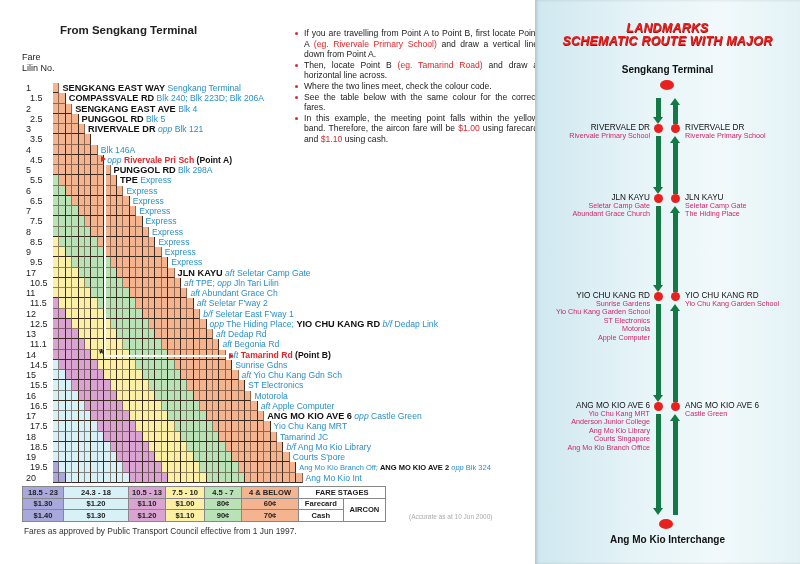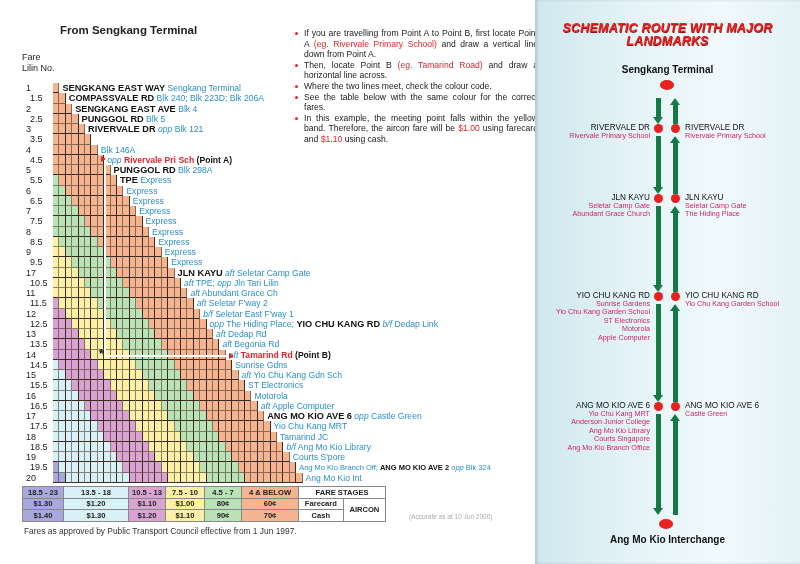--- a/index.html
+++ b/index.html
@@ -77,21 +77,21 @@
       <div class="stage-lbl" style="left: 30px; top: 153.75px;">8.5</div>
       <div class="stage-lbl" style="left: 26px; top: 164px;">9</div>
       <div class="stage-lbl" style="left: 30px; top: 174.25px;">9.5</div>
       <div class="stage-lbl" style="left: 26px; top: 184.5px;">17</div>
       <div class="stage-lbl" style="left: 30px; top: 194.75px;">10.5</div>
       <div class="stage-lbl" style="left: 26px; top: 205px;">11</div>
       <div class="stage-lbl" style="left: 30px; top: 215.25px;">11.5</div>
       <div class="stage-lbl" style="left: 26px; top: 225.5px;">12</div>
       <div class="stage-lbl" style="left: 30px; top: 235.75px;">12.5</div>
       <div class="stage-lbl" style="left: 26px; top: 246px;">13</div>
-      <div class="stage-lbl" style="left: 30px; top: 256.25px;">13.5</div>
+      <div class="stage-lbl" style="left: 30px; top: 256.25px;">11.1</div>
       <div class="stage-lbl" style="left: 26px; top: 266.5px;">14</div>
       <div class="stage-lbl" style="left: 30px; top: 276.75px;">14.5</div>
       <div class="stage-lbl" style="left: 26px; top: 287px;">15</div>
       <div class="stage-lbl" style="left: 30px; top: 297.25px;">15.5</div>
       <div class="stage-lbl" style="left: 26px; top: 307.5px;">16</div>
       <div class="stage-lbl" style="left: 30px; top: 317.75px;">16.5</div>
       <div class="stage-lbl" style="left: 26px; top: 328px;">17</div>
       <div class="stage-lbl" style="left: 30px; top: 338.25px;">17.5</div>
       <div class="stage-lbl" style="left: 26px; top: 348.5px;">18</div>
       <div class="stage-lbl" style="left: 30px; top: 358.75px;">18.5</div>
@@ -925,21 +925,21 @@
   <div class="vline"></div>
   <div class="hline"></div>
   <div class="arrowA"></div>
   <div class="arrowB"></div>
   <div class="star">*</div>
 
   <table class="fares">
     <tbody>
         <tr>
       <td style="background:#a9a8dc;width:36px">18.5 - 23</td>
-      <td style="background:#d7f1f7;width:60px">13.5 - 18</td>
+      <td style="background:#d7f1f7;width:60px">24.3 - 18</td>
       <td style="background:#d9a3d2;width:32px">10.5 - 13</td>
       <td style="background:#fbf0a6;width:34px">7.5 - 10</td>
       <td style="background:#b9e3b6;width:32px">4.5 - 7</td>
       <td style="background:#f3b48f;width:52px">4 &amp; BELOW</td>
       <td colspan="2" style="width:82px;background:#fff">FARE STAGES</td>
     </tr>
     <tr>
       <td style="background:#a9a8dc">$1.30</td>
       <td style="background:#d7f1f7">$1.20</td>
       <td style="background:#d9a3d2">$1.10</td>
@@ -969,22 +969,22 @@
       <li><span>Then, locate Point B </span><span class="red">(eg. Tamarind Road)</span><span> and draw a horizontal line across.</span></li>
       <li><span>Where the two lines meet, check the colour code.</span></li>
       <li><span>See the table below with the same colour for the correct fares.</span></li>
       <li><span>In this example, the meeting point falls within the yellow band.  Therefore, the aircon fare will be </span><span class="red">$1.00</span><span> using farecard and </span><span class="red">$1.10</span><span> using cash.</span></li>
     </ul>
   </div>
 </div>
 
 <div class="right">
   <div class="sch-title">
+    <div>LANDMARKS</div>
     <div>SCHEMATIC ROUTE WITH MAJOR</div>
-    <div>LANDMARKS</div>
   </div>
   <div class="term" style="top:64px">Sengkang Terminal</div>
   <div class="bigdot" style="left:125px;top:80px"></div>
 
   <div id="routeLayer">
       <div class="shaft" style="left: 121px; top: 98px; height: 20px;"></div>
       <div class="ahead-down" style="left: 118px; top: 117px;"></div>
       <div class="shaft" style="left: 138px; top: 104px; height: 20px;"></div>
       <div class="ahead-up" style="left: 135px; top: 98px;"></div>
       <div class="shaft" style="left: 121px; top: 136px; height: 52px;"></div>

